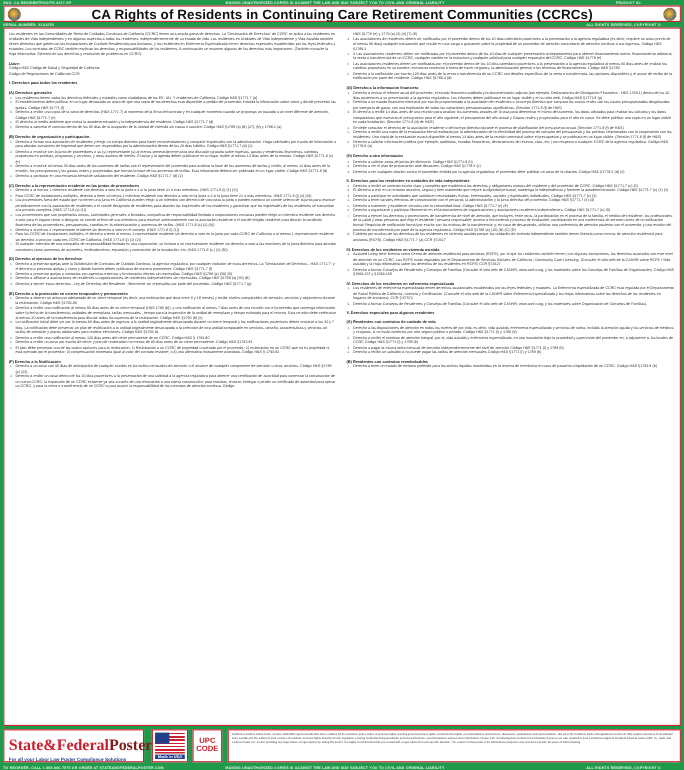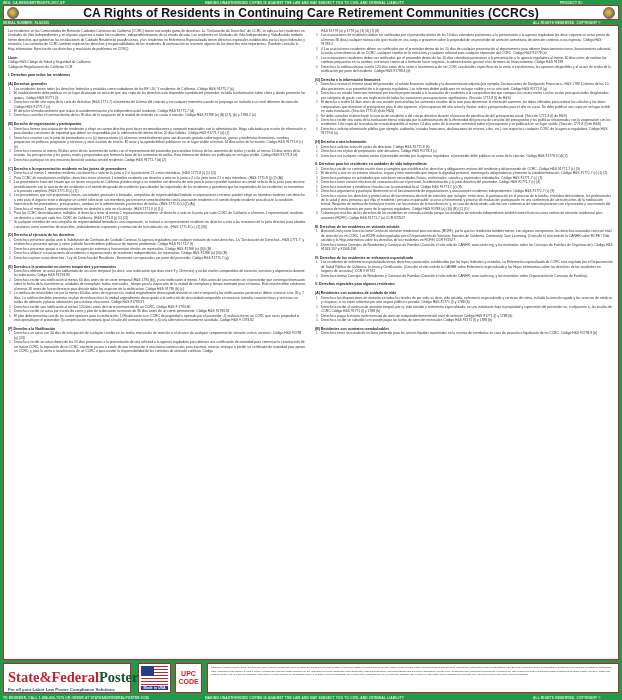--- a/index.html
+++ b/index.html
@@ -20,21 +20,21 @@
   .col p { margin-bottom: 0; }
   .gap { height: 4.4px; }
   .sec { font-weight: bold; color: #222; font-size: 3.5px; }
   .sub { font-weight: bold; color: #222; font-size: 3.5px; }
   ol { list-style: none; }
   ol li { position: relative; padding-left: 6px; }
   ol li .n { position: absolute; left: 1px; top: 0; font-size: 2.8px; color: #555; }
   .footer { position: absolute; top: 663px; left: 3px; width: 616px; height: 32px; }
   .logo-box { position: absolute; left: 0; top: 0; width: 128px; height: 30px; background: #fff; border: 1px solid #c8202e; padding: 3px 4px; }
   .logo-main { font-family: "Liberation Serif", serif; font-weight: bold; font-size: 14.5px; color: #c8202e; line-height: 15px; white-space: nowrap; }
-  .logo-main .blue { color: #14532d; }
+  .logo-main .blue { color: #7f1d1d; }
   .logo-main sup { font-size: 4px; color: #233e8b; }
   .logo-sub { font-size: 4.3px; color: #233e8b; font-weight: bold; margin-top: 2px; white-space: nowrap; }
   .flag-box { position: absolute; left: 135px; top: 0; width: 33px; height: 30px; background: #fff; border: 1px solid #c8202e; padding: 2px; }
   .flag { width: 100%; height: 19px; background: repeating-linear-gradient(to bottom, #c8202e 0 1.5px, #fff 1.5px 3px); position: relative; }
   .flag .canton { position: absolute; left: 0; top: 0; width: 13px; height: 10px; background: #233e8b; }
   .flag-label { font-size: 3.6px; font-weight: bold; text-align: center; color: #fff; background: #233e8b; margin-top: 1px; }
   .upc-box { position: absolute; left: 172px; top: 0; width: 27px; height: 30px; background: #fff; border: 1px solid #c8202e; display: flex; flex-direction: column; align-items: center; justify-content: center; color: #c8202e; font-weight: bold; font-size: 7px; line-height: 8px; }
   .disclaimer { position: absolute; left: 204px; top: 0; width: 412px; height: 30px; background: #fff; border: 1px solid #c8202e; padding: 2px 3px; font-size: 2.5px; line-height: 3.6px; color: #333; overflow: hidden; }
 </style>
 </head>

